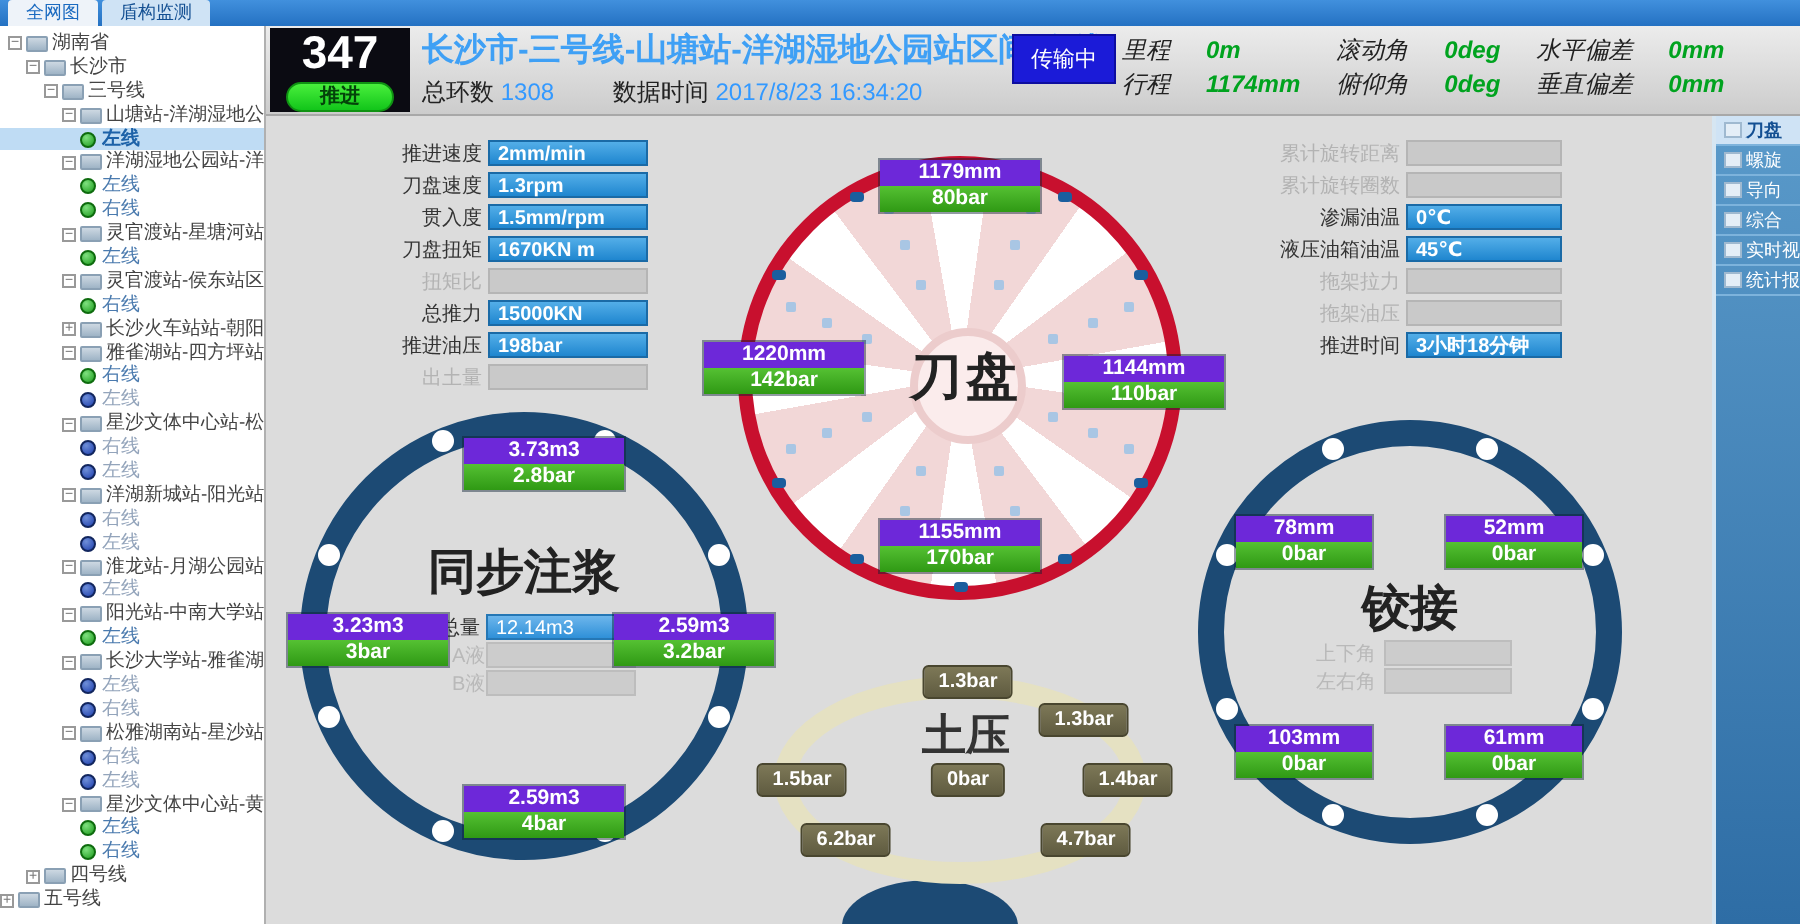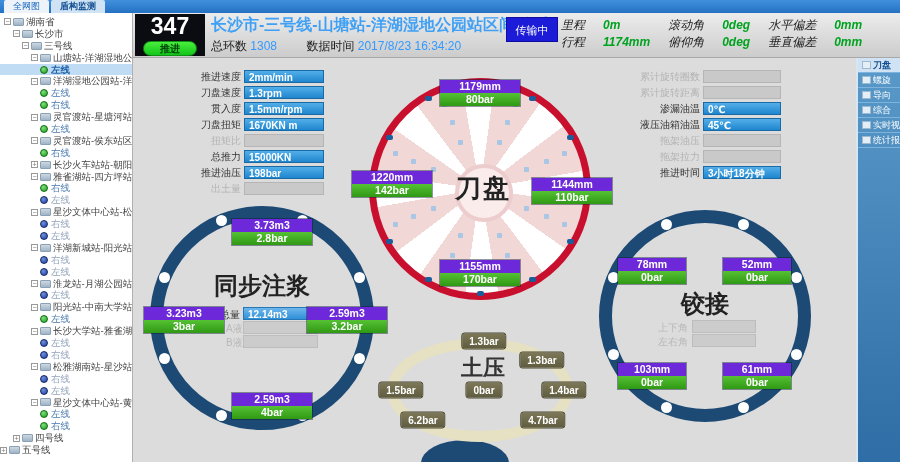--- a/index.html
+++ b/index.html
@@ -4,21 +4,21 @@
 <style>
   html,body{margin:0;padding:0;background:#9a9a9a;}
   .app{position:relative;width:900px;height:462px;overflow:hidden;background:#dcdcdc;
        font-family:"Liberation Sans","DejaVu Sans",sans-serif;-webkit-font-smoothing:antialiased;}
 
   
   .topbar{position:absolute;left:0;top:0;width:900px;height:13px;
           background:linear-gradient(#4190dd,#2471c2);display:flex;align-items:flex-end;padding-left:4px;box-sizing:border-box;}
   .toptab{height:13px;line-height:13px;font-size:9px;padding:0 9px;margin-right:2px;cursor:pointer;
           background:#eef3f9;color:#1a6ac0;border-radius:2px 2px 0 0;}
-  .toptab.active{background:#cfe3f5;color:#134f92;font-weight:bold;}
+  .toptab.active{background:#cfe3f5;color:#134f92;font-weight:normal;}
 
   
   .header{position:absolute;left:133px;top:13px;width:767px;height:45px;
           background:linear-gradient(#ececec,#cccccc);border-bottom:1px solid #a8a8a8;box-sizing:border-box;}
   .ringbox{position:absolute;left:2px;top:1px;width:70px;height:42px;background:#0b0b12;text-align:center;}
   .ringnum{color:#fff;font-size:23px;font-weight:bold;line-height:24px;}
   .modebadge{display:inline-block;min-width:52px;height:13px;line-height:13px;font-size:10px;font-weight:bold;
              color:#04430a;background:linear-gradient(#49ef3c,#12c51a);border:1px solid #0f9212;border-radius:8px;}
   .htitle{position:absolute;left:78px;top:2px;width:430px;height:20px;overflow:hidden;white-space:nowrap;
           font-size:16px;font-weight:bold;color:#3fa0f5;}
@@ -85,21 +85,21 @@
   
   .navyring{position:absolute;border-radius:50%;border:13px solid #1c4a74;box-sizing:border-box;z-index:3;}
   .grout{left:150px;top:206px;width:224px;height:224px;}
   .hinge{left:599px;top:210px;width:212px;height:212px;}
   .hole{position:absolute;width:11px;height:11px;border-radius:50%;background:#fff;z-index:4;}
   .gtitle{position:absolute;left:182px;top:270px;width:160px;text-align:center;font-size:24px;font-weight:bold;color:#222;z-index:6;}
   .jtitle{position:absolute;left:655px;top:288px;width:100px;text-align:center;font-size:24px;font-weight:bold;color:#222;z-index:6;}
   .mini{position:absolute;z-index:6;font-size:10px;height:13px;line-height:13px;}
   .mini.lab{color:#333;} .mini.dis{color:#b9b9b9;}
   .minibox{position:absolute;z-index:6;height:13px;line-height:13px;box-sizing:border-box;}
-  .minibox.blue{background:linear-gradient(#6db6ec,#2f90d8);color:#fff;font-size:10px;font-weight:bold;padding-left:4px;border:1px solid #2577b5;}
+  .minibox.blue{background:linear-gradient(#6db6ec,#2f90d8);color:#fff;font-size:10px;font-weight:normal;padding-left:4px;border:1px solid #2577b5;}
   .minibox.gray{background:#cccccc;border:1px solid #bdbdbd;}
 
   
   .earthring{position:absolute;left:387px;top:338px;width:186px;height:104px;border-radius:50%;
              border:11px solid #e5e1c2;box-sizing:border-box;z-index:2;}
   .etitle{position:absolute;left:450px;top:353px;width:66px;text-align:center;font-size:22px;font-weight:bold;color:#333;z-index:5;}
   .ebadge{position:absolute;transform:translate(-50%,-50%);background:linear-gradient(#7d7857,#5f5b40);color:#fff;
           font-size:10px;font-weight:bold;padding:2px 7px;border-radius:3px;border:1px solid #49462f;z-index:5;white-space:nowrap;}
   .blob{position:absolute;left:421px;top:440px;width:88px;height:46px;background:#1c4a74;border-radius:50%;z-index:1;}
 
@@ -366,41 +366,41 @@
         <div class="plabel">推进油压</div>
         <div class="pbox">198bar</div>
       </div>
       <div class="prow off">
         <div class="plabel">出土量</div>
         <div class="pbox"></div>
       </div>
     </div>
   <div class="rpanel">
       <div class="prow off">
+        <div class="plabel">累计旋转距离</div>
+        <div class="pbox"></div>
+      </div>
+      <div class="prow off">
         <div class="plabel">累计旋转圈数</div>
         <div class="pbox"></div>
       </div>
-      <div class="prow off">
-        <div class="plabel">累计旋转距离</div>
-        <div class="pbox"></div>
-      </div>
       <div class="prow">
         <div class="plabel">渗漏油温</div>
         <div class="pbox">0℃</div>
       </div>
       <div class="prow">
         <div class="plabel">液压油箱油温</div>
         <div class="pbox">45℃</div>
       </div>
       <div class="prow off">
+        <div class="plabel">拖架拉力</div>
+        <div class="pbox"></div>
+      </div>
+      <div class="prow off">
         <div class="plabel">拖架油压</div>
-        <div class="pbox"></div>
-      </div>
-      <div class="prow off">
-        <div class="plabel">拖架拉力</div>
         <div class="pbox"></div>
       </div>
       <div class="prow">
         <div class="plabel">推进时间</div>
         <div class="pbox">3小时18分钟</div>
       </div>
     </div>
 
   <div class="cutter">
       <div class="bolt" style="left: 204.5px; top: 101.5px;"></div>

